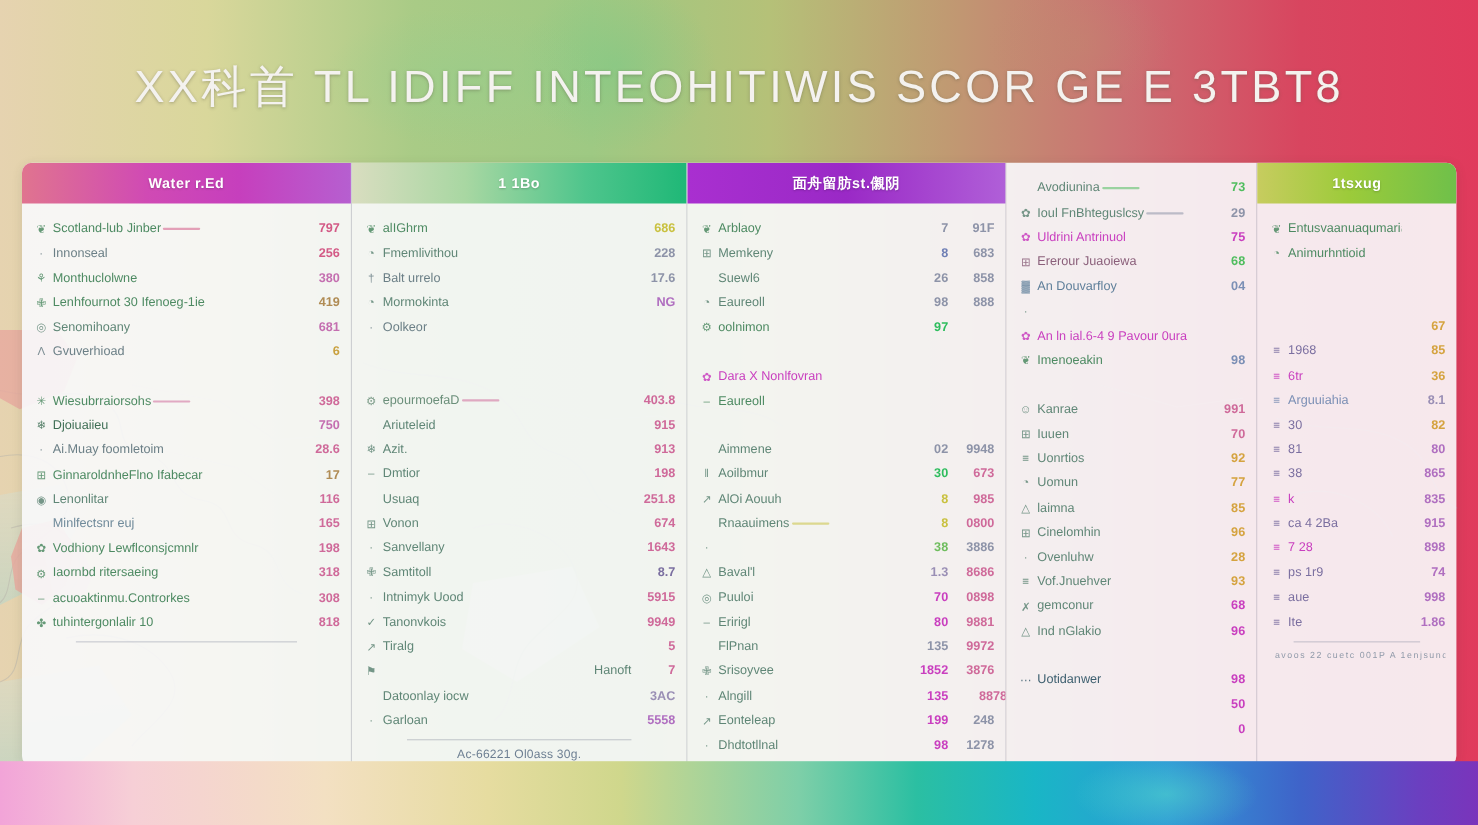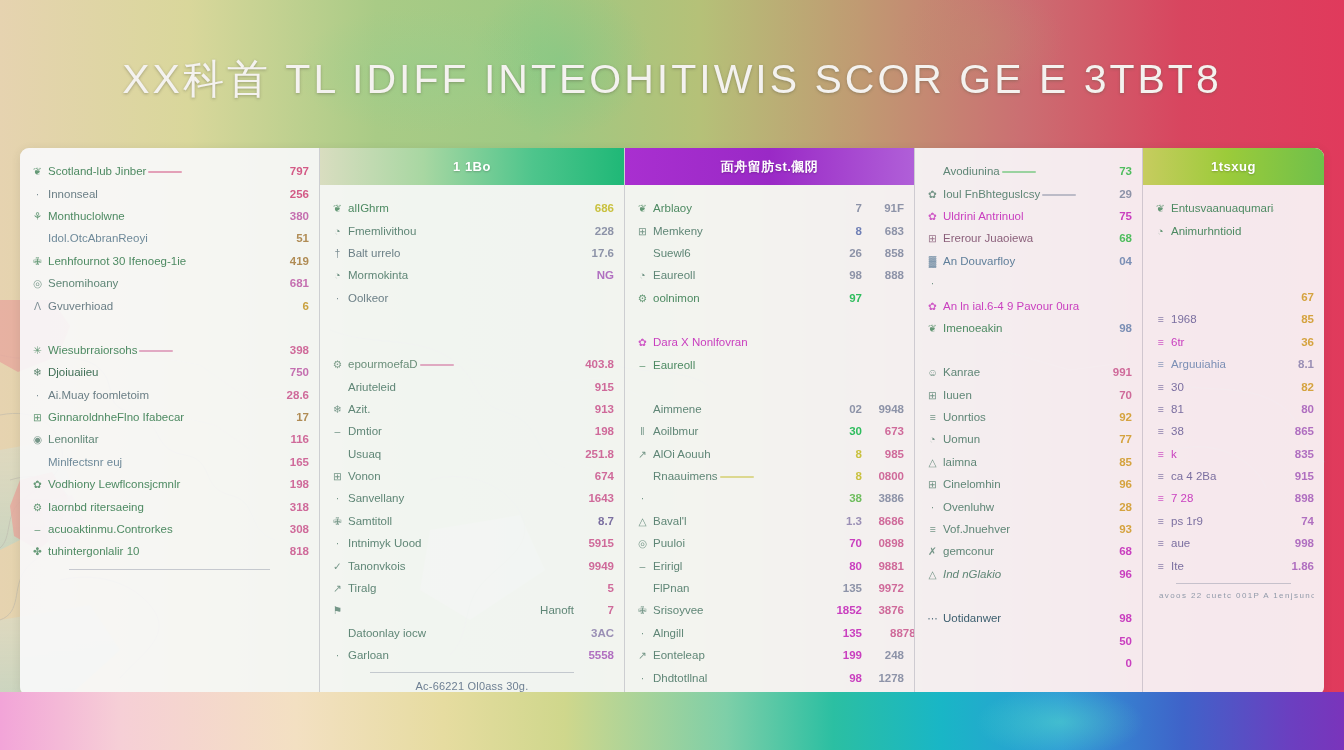--- a/index.html
+++ b/index.html
@@ -236,40 +236,36 @@
       <path d="M470 210 L540 232 L600 228 L660 255"></path>
       <path d="M520 300 L590 318 L640 350"></path>
       <path d="M1000 200 L1070 220 L1130 212"></path>
     </g>
   </svg>
 
   <div class="title">XX科首 TL IDIFF INTEOHITIWIS SCOR GE E 3TBT8</div>
 
   <div class="board" id="board">
       <div class="panel" style="width: 300px;">
+        <div class="panel-head" style="background: linear-gradient(90deg, rgb(224, 116, 143) 0%, rgb(208, 74, 180) 38%, rgb(198, 63, 189) 66%, rgb(182, 95, 208) 100%);">Water r.Ed</div>
         <div class="panel-body">
           <div class="row">
             <span class="ico" style="color: rgb(77, 138, 98);">❦</span>
             <span class="lbl" style="color: rgb(77, 138, 98);">Scotland-lub Jinber<span class="dash" style="width: 34px; background: rgb(211, 90, 134); opacity: 0.55;"></span></span>
             <span class="v1" style="color: rgb(211, 90, 134);">797</span>
           </div>
           <div class="row">
             <span class="ico" style="color: rgb(107, 127, 134);">·</span>
             <span class="lbl" style="color: rgb(107, 127, 134);">Innonseal</span>
             <span class="v1" style="color: rgb(211, 90, 134);">256</span>
           </div>
           <div class="row">
             <span class="ico" style="color: rgb(77, 138, 98);">⚘</span>
             <span class="lbl" style="color: rgb(77, 138, 98);">Monthuclolwne</span>
             <span class="v1" style="color: rgb(196, 111, 176);">380</span>
-          </div>
-          <div class="row">
-            <span class="ico" style="color: rgb(111, 138, 154);">&nbsp;</span>
-            <span class="lbl" style="color: rgb(111, 138, 154);">Idol.OtcAbranReoyi</span>
-            <span class="v1" style="color: rgb(176, 140, 85);">51</span>
           </div>
           <div class="row">
             <span class="ico" style="color: rgb(77, 138, 98);">✙</span>
             <span class="lbl" style="color: rgb(77, 138, 98);">Lenhfournot 30 Ifenoeg-1ie</span>
             <span class="v1" style="color: rgb(176, 140, 85);">419</span>
           </div>
           <div class="row">
             <span class="ico" style="color: rgb(95, 134, 118);">◎</span>
             <span class="lbl" style="color: rgb(95, 134, 118);">Senomihoany</span>
             <span class="v1" style="color: rgb(196, 111, 176);">681</span>
@@ -654,21 +650,21 @@
             <span class="lbl" style="color: rgb(95, 134, 118);">Vof.Jnuehver</span>
             <span class="v1" style="color: rgb(213, 163, 63);">93</span>
           </div>
           <div class="row">
             <span class="ico" style="color: rgb(95, 134, 118);">✗</span>
             <span class="lbl" style="color: rgb(95, 134, 118);">gemconur</span>
             <span class="v1" style="color: rgb(201, 63, 191);">68</span>
           </div>
           <div class="row">
             <span class="ico" style="color: rgb(95, 134, 118);">△</span>
-            <span class="lbl" style="color: rgb(95, 134, 118); font-style: italic;">Ind nGlakio</span>
+            <span class="lbl" style="color: rgb(95, 134, 118);">Ind nGlakio</span>
             <span class="v1" style="color: rgb(201, 63, 191);">96</span>
           </div>
           <div class="gap"></div>
           <div class="row">
             <span class="ico" style="color: rgb(61, 95, 111);">⋯</span>
             <span class="lbl" style="color: rgb(61, 95, 111);">Uotidanwer</span>
             <span class="v1" style="color: rgb(201, 63, 191);">98</span>
           </div>
           <div class="row">
             <span class="ico" style="color: rgb(95, 134, 118);">&nbsp;</span>

